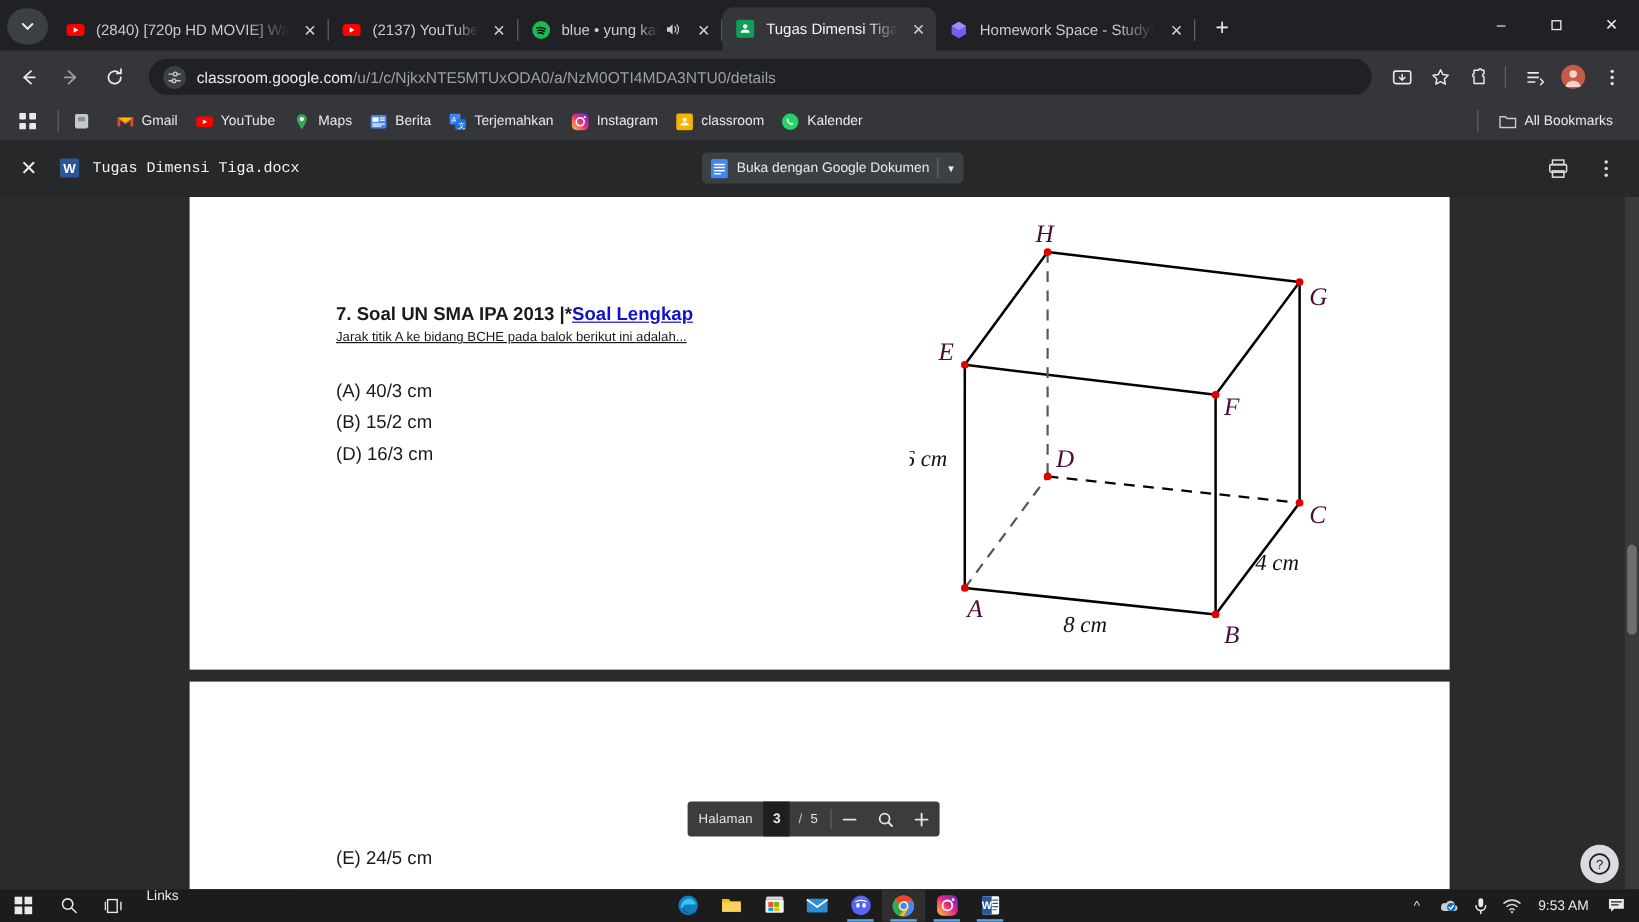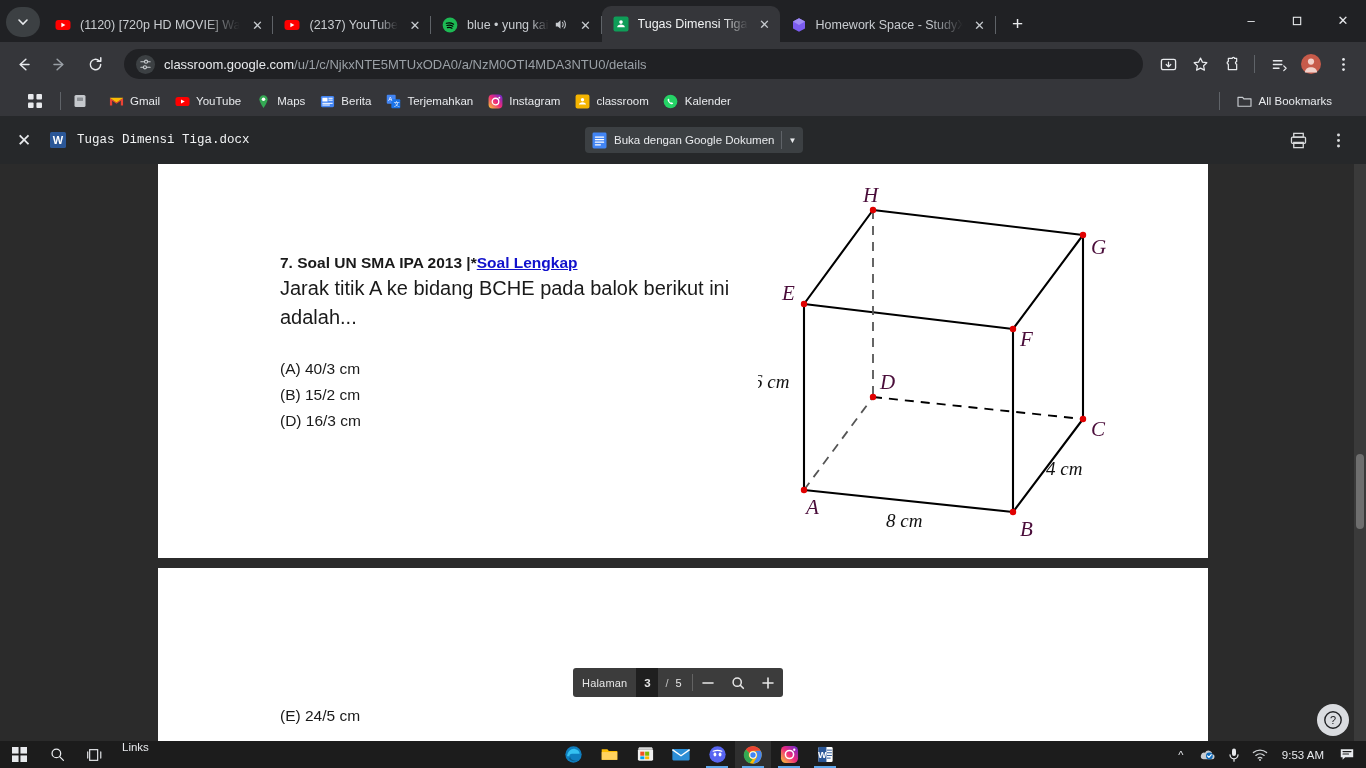--- a/index.html
+++ b/index.html
@@ -88,21 +88,21 @@
   .tb-icon {
     width: 30px; height: 30px; flex: none;
     display: flex; align-items: center; justify-content: center;
     color: #e8eaed; margin-left: 2px;
   }
   .tb-sep { width: 1px; height: 18px; background: #5f6368; margin: 0 7px; flex: none; }
 
   
   .bookmarks {
     position: absolute; top: 86px; left: 0; width: 1366px; height: 30px;
-    background: #35363a; display: flex; align-items: center; padding: 0 20px;
+    background: #35363a; display: flex; align-items: center; padding: 0 8px;
     font-size: 11.5px; color: #e8eaed;
   }
   .bm {
     display: flex; align-items: center; height: 24px; padding: 0 7px;
     border-radius: 4px; white-space: nowrap; flex: none;
   }
   .bm .bmico {
     width: 16px; height: 16px; margin-right: 6px; flex: none;
     display: flex; align-items: center; justify-content: center;
   }
@@ -163,21 +163,21 @@
   }
   .doc-page {
     position: absolute; left: 158px; width: 1050px; background: #fff;
   }
   .doc-page.p1 { top: 0; height: 394px; }
   .doc-page.p2 { top: 404px; height: 210px; padding-left: 48px; }
 
   .q-block { position: absolute; left: 122px; top: 88px; width: 520px; color: #1a1a1a; }
   .q-title { font-size: 15.5px; font-weight: bold; line-height: 1.45; }
   .q-title a { color: #1111cc; text-decoration: underline; }
-  .q-sub { font-size: 20px; line-height: 1.45; }
+  .q-sub { font-size: 11px; line-height: 1.45; text-decoration: underline; }
   .q-opts { margin-top: 24px; font-size: 15.5px; line-height: 1.65; }
   .opt-e { position: absolute; left: 122px; top: 139px; font-size: 15.5px; color: #1a1a1a; }
 
   .cube-wrap { position: absolute; left: 600px; top: 10px; }
   .cube-wrap text { font-family: "Liberation Serif", serif; font-style: italic; }
 
   
   .pagenav {
     position: absolute; left: 573px; top: 668px; height: 29px;
     background: #3c3c3c; border-radius: 3px; display: flex; align-items: center;
@@ -231,21 +231,21 @@
       </svg>
   </div>
 
   <div class="tab">
     <span class="favicon">
       <svg width="16" height="16" viewBox="0 0 16 16">
           <rect x="0.5" y="3" width="15" height="10" rx="3" fill="#ff0000"></rect>
           <path d="M6.4 5.8l4 2.2-4 2.2z" fill="#fff"></path>
         </svg>
     </span>
-    <span class="tab-title">(1120) [720p HD MOVIE] Wa</span>
+    <span class="tab-title">(2840) [720p HD MOVIE] Wa</span>
     <span class="tab-close">✕</span>
   </div>
   <div class="tab-sep"></div>
 
   <div class="tab">
     <span class="favicon">
       <svg width="16" height="16" viewBox="0 0 16 16">
           <rect x="0.5" y="3" width="15" height="10" rx="3" fill="#ff0000"></rect>
           <path d="M6.4 5.8l4 2.2-4 2.2z" fill="#fff"></path>
         </svg>

